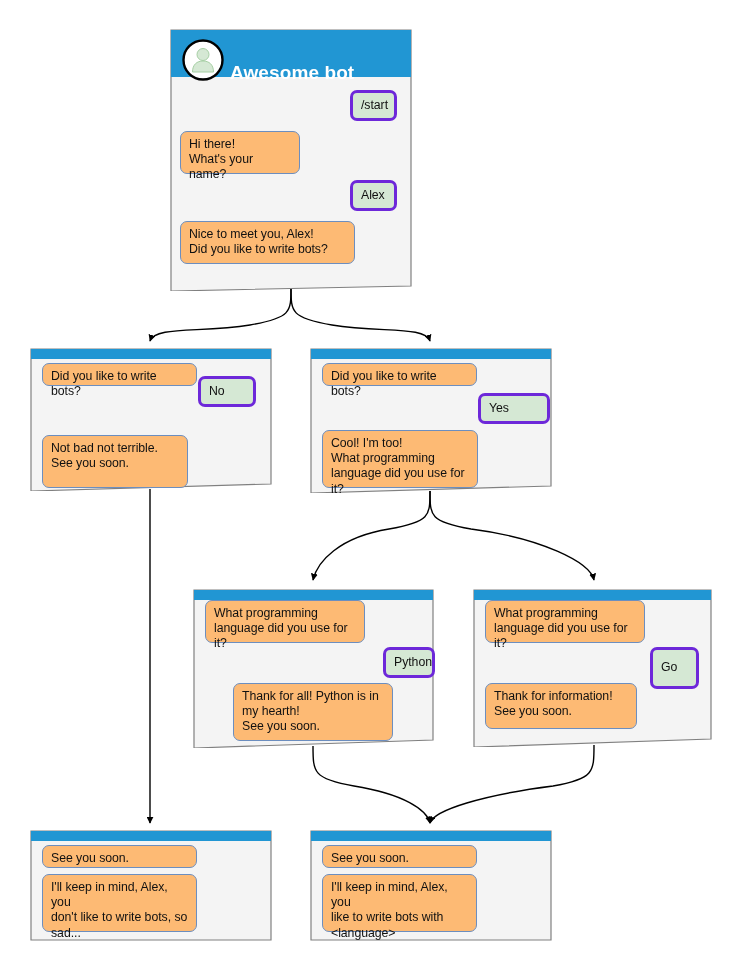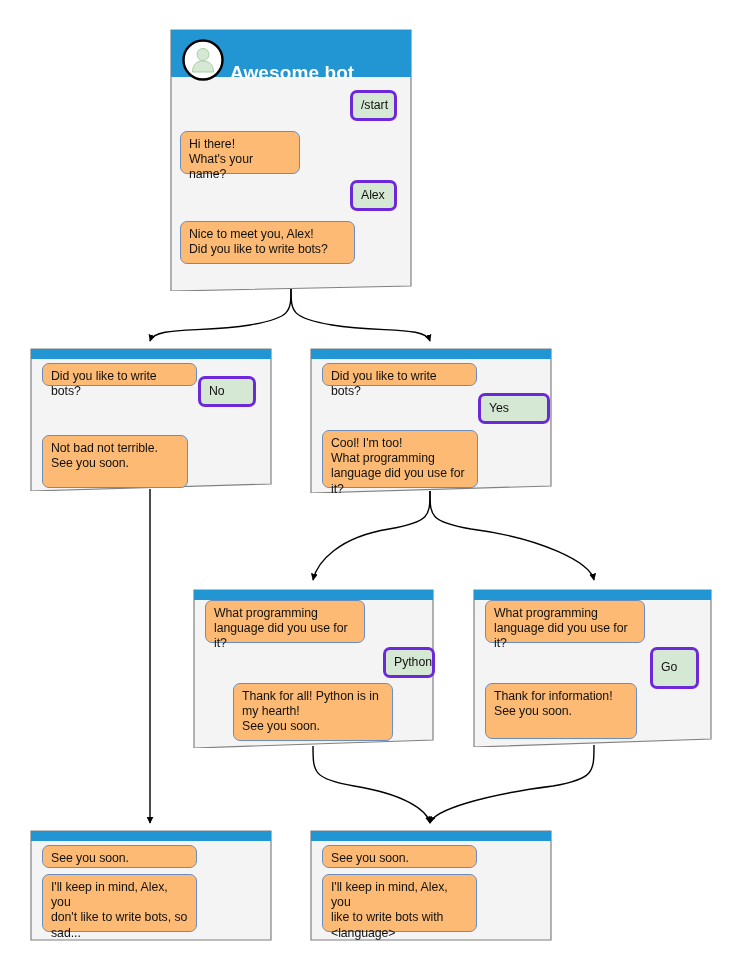--- a/index.html
+++ b/index.html
@@ -173,21 +173,21 @@
 
   <div class="card" style="left:471px; top:587px; width:243px; height:160px;">
     <svg class="card-shape" viewBox="0 0 243 160" width="243" height="160">
       <path d="M 3,3 L 240,3 L 240,152 L 3,160 Z" fill="#f4f4f4" stroke="#808080" stroke-width="1.2"></path>
       <rect x="3" y="3" width="237" height="10" fill="#2196d3"></rect>
     </svg>
     <div class="card-content">
       <div class="bubble bot" style="left:14px; top:13px; width:160px; height:43px;">What programming
 language did you use for it?</div>
       <div class="bubble user" style="left:179px; top:60px; width:49px; height:42px;">Go</div>
-      <div class="bubble bot" style="left:14px; top:96px; width:152px; height:56px;">Thank for information!
+      <div class="bubble bot" style="left:14px; top:96px; width:152px; height:46px;">Thank for information!
 See you soon.</div>
     </div>
   </div>
 
   <div class="card" style="left:28px; top:828px; width:246px; height:114px;">
     <svg class="card-shape" viewBox="0 0 246 114" width="246" height="114">
       <path d="M 3,3 L 243,3 L 243,112 L 3,112 Z" fill="#f4f4f4" stroke="#808080" stroke-width="1.2"></path>
       <rect x="3" y="3" width="240" height="10" fill="#2196d3"></rect>
     </svg>
     <div class="card-content">

